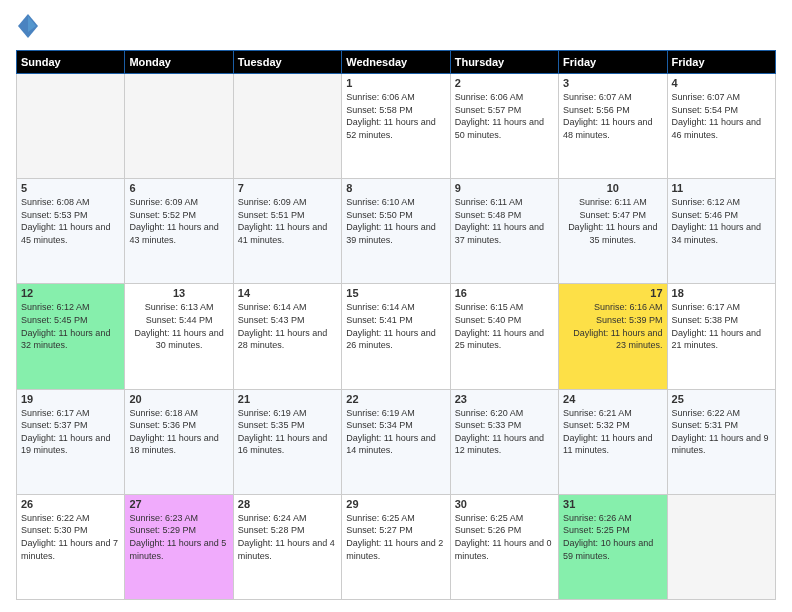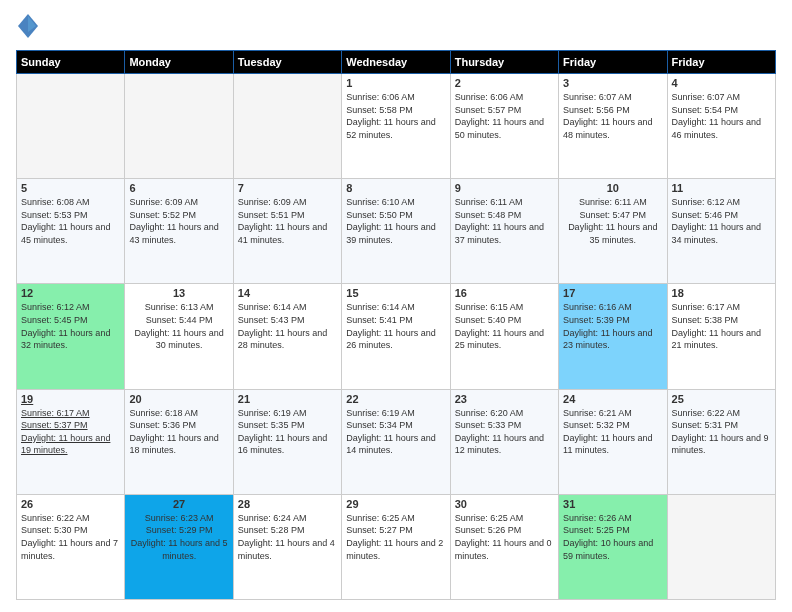--- a/index.html
+++ b/index.html
@@ -195,31 +195,31 @@
             <div class="day-info">Sunrise: 6:14 AM<br>Sunset: 5:43 PM<br>Daylight: 11 hours and 28 minutes.</div>
           </td>
           <td style="background: rgb(255, 255, 255);">
             <span class="day-number">15</span>
             <div class="day-info">Sunrise: 6:14 AM<br>Sunset: 5:41 PM<br>Daylight: 11 hours and 26 minutes.</div>
           </td>
           <td style="background: rgb(255, 255, 255); border-radius: 28px;">
             <span class="day-number">16</span>
             <div class="day-info">Sunrise: 6:15 AM<br>Sunset: 5:40 PM<br>Daylight: 11 hours and 25 minutes.</div>
           </td>
-          <td style="background: #7dd3fc;">
+          <td style="background: #fde047; text-align: right;">
             <span class="day-number">17</span>
             <div class="day-info">Sunrise: 6:16 AM<br>Sunset: 5:39 PM<br>Daylight: 11 hours and 23 minutes.</div>
           </td>
           <td style="background: rgb(255, 255, 255);">
             <span class="day-number">18</span>
             <div class="day-info">Sunrise: 6:17 AM<br>Sunset: 5:38 PM<br>Daylight: 11 hours and 21 minutes.</div>
           </td>
         </tr>
         <tr class="week-row" style="background: rgb(240, 244, 249);">
-          <td style="background: rgb(245, 248, 252); text-decoration: underline;">
+          <td style="background: rgb(245, 248, 252);">
             <span class="day-number">19</span>
             <div class="day-info">Sunrise: 6:17 AM<br>Sunset: 5:37 PM<br>Daylight: 11 hours and 19 minutes.</div>
           </td>
           <td style="background: rgb(245, 248, 252);">
             <span class="day-number">20</span>
             <div class="day-info">Sunrise: 6:18 AM<br>Sunset: 5:36 PM<br>Daylight: 11 hours and 18 minutes.</div>
           </td>
           <td style="background: rgb(245, 248, 252);">
             <span class="day-number">21</span>
             <div class="day-info">Sunrise: 6:19 AM<br>Sunset: 5:35 PM<br>Daylight: 11 hours and 16 minutes.</div>
@@ -239,21 +239,21 @@
           <td style="background: rgb(245, 248, 252);">
             <span class="day-number">25</span>
             <div class="day-info">Sunrise: 6:22 AM<br>Sunset: 5:31 PM<br>Daylight: 11 hours and 9 minutes.</div>
           </td>
         </tr>
         <tr class="week-row">
           <td style="background: rgb(255, 255, 255); margin-left: 36px;">
             <span class="day-number">26</span>
             <div class="day-info">Sunrise: 6:22 AM<br>Sunset: 5:30 PM<br>Daylight: 11 hours and 7 minutes.</div>
           </td>
-          <td style="background: #0ea5e9; text-align: center;">
+          <td style="background: #f0abfc;">
             <span class="day-number">27</span>
             <div class="day-info">Sunrise: 6:23 AM<br>Sunset: 5:29 PM<br>Daylight: 11 hours and 5 minutes.</div>
           </td>
           <td style="background: rgb(255, 255, 255);">
             <span class="day-number">28</span>
             <div class="day-info">Sunrise: 6:24 AM<br>Sunset: 5:28 PM<br>Daylight: 11 hours and 4 minutes.</div>
           </td>
           <td style="background: rgb(255, 255, 255);">
             <span class="day-number">29</span>
             <div class="day-info">Sunrise: 6:25 AM<br>Sunset: 5:27 PM<br>Daylight: 11 hours and 2 minutes.</div>

